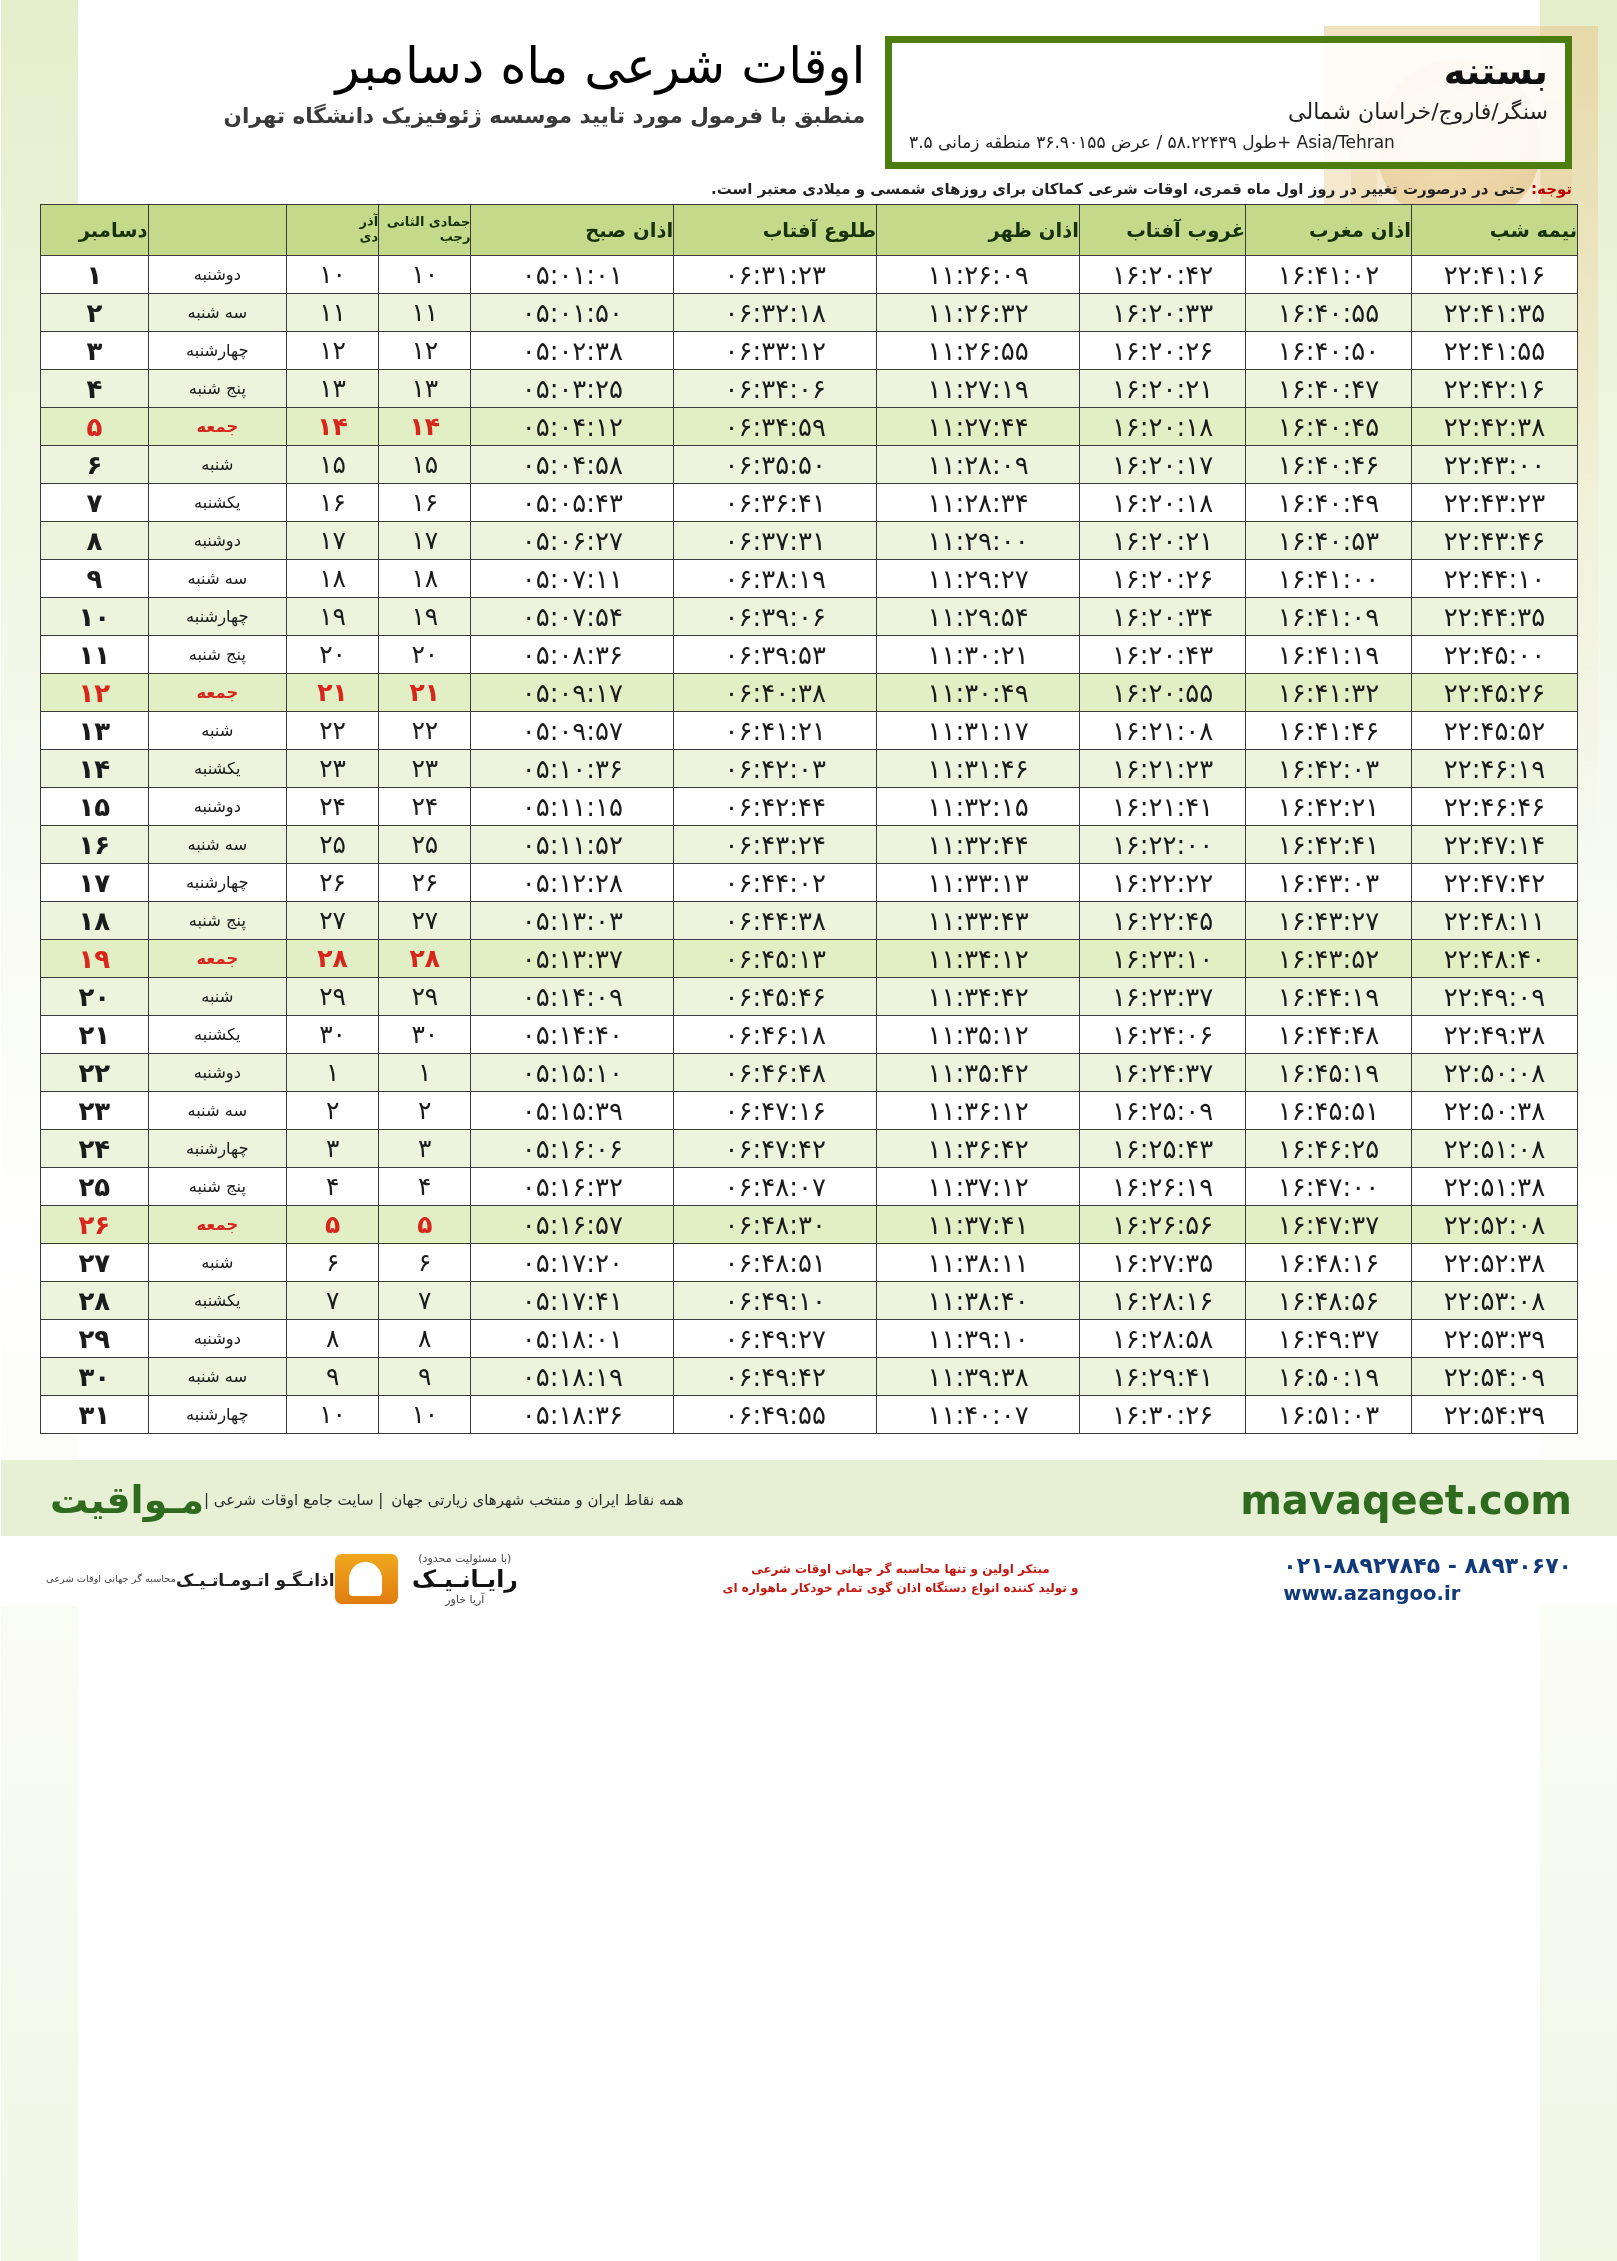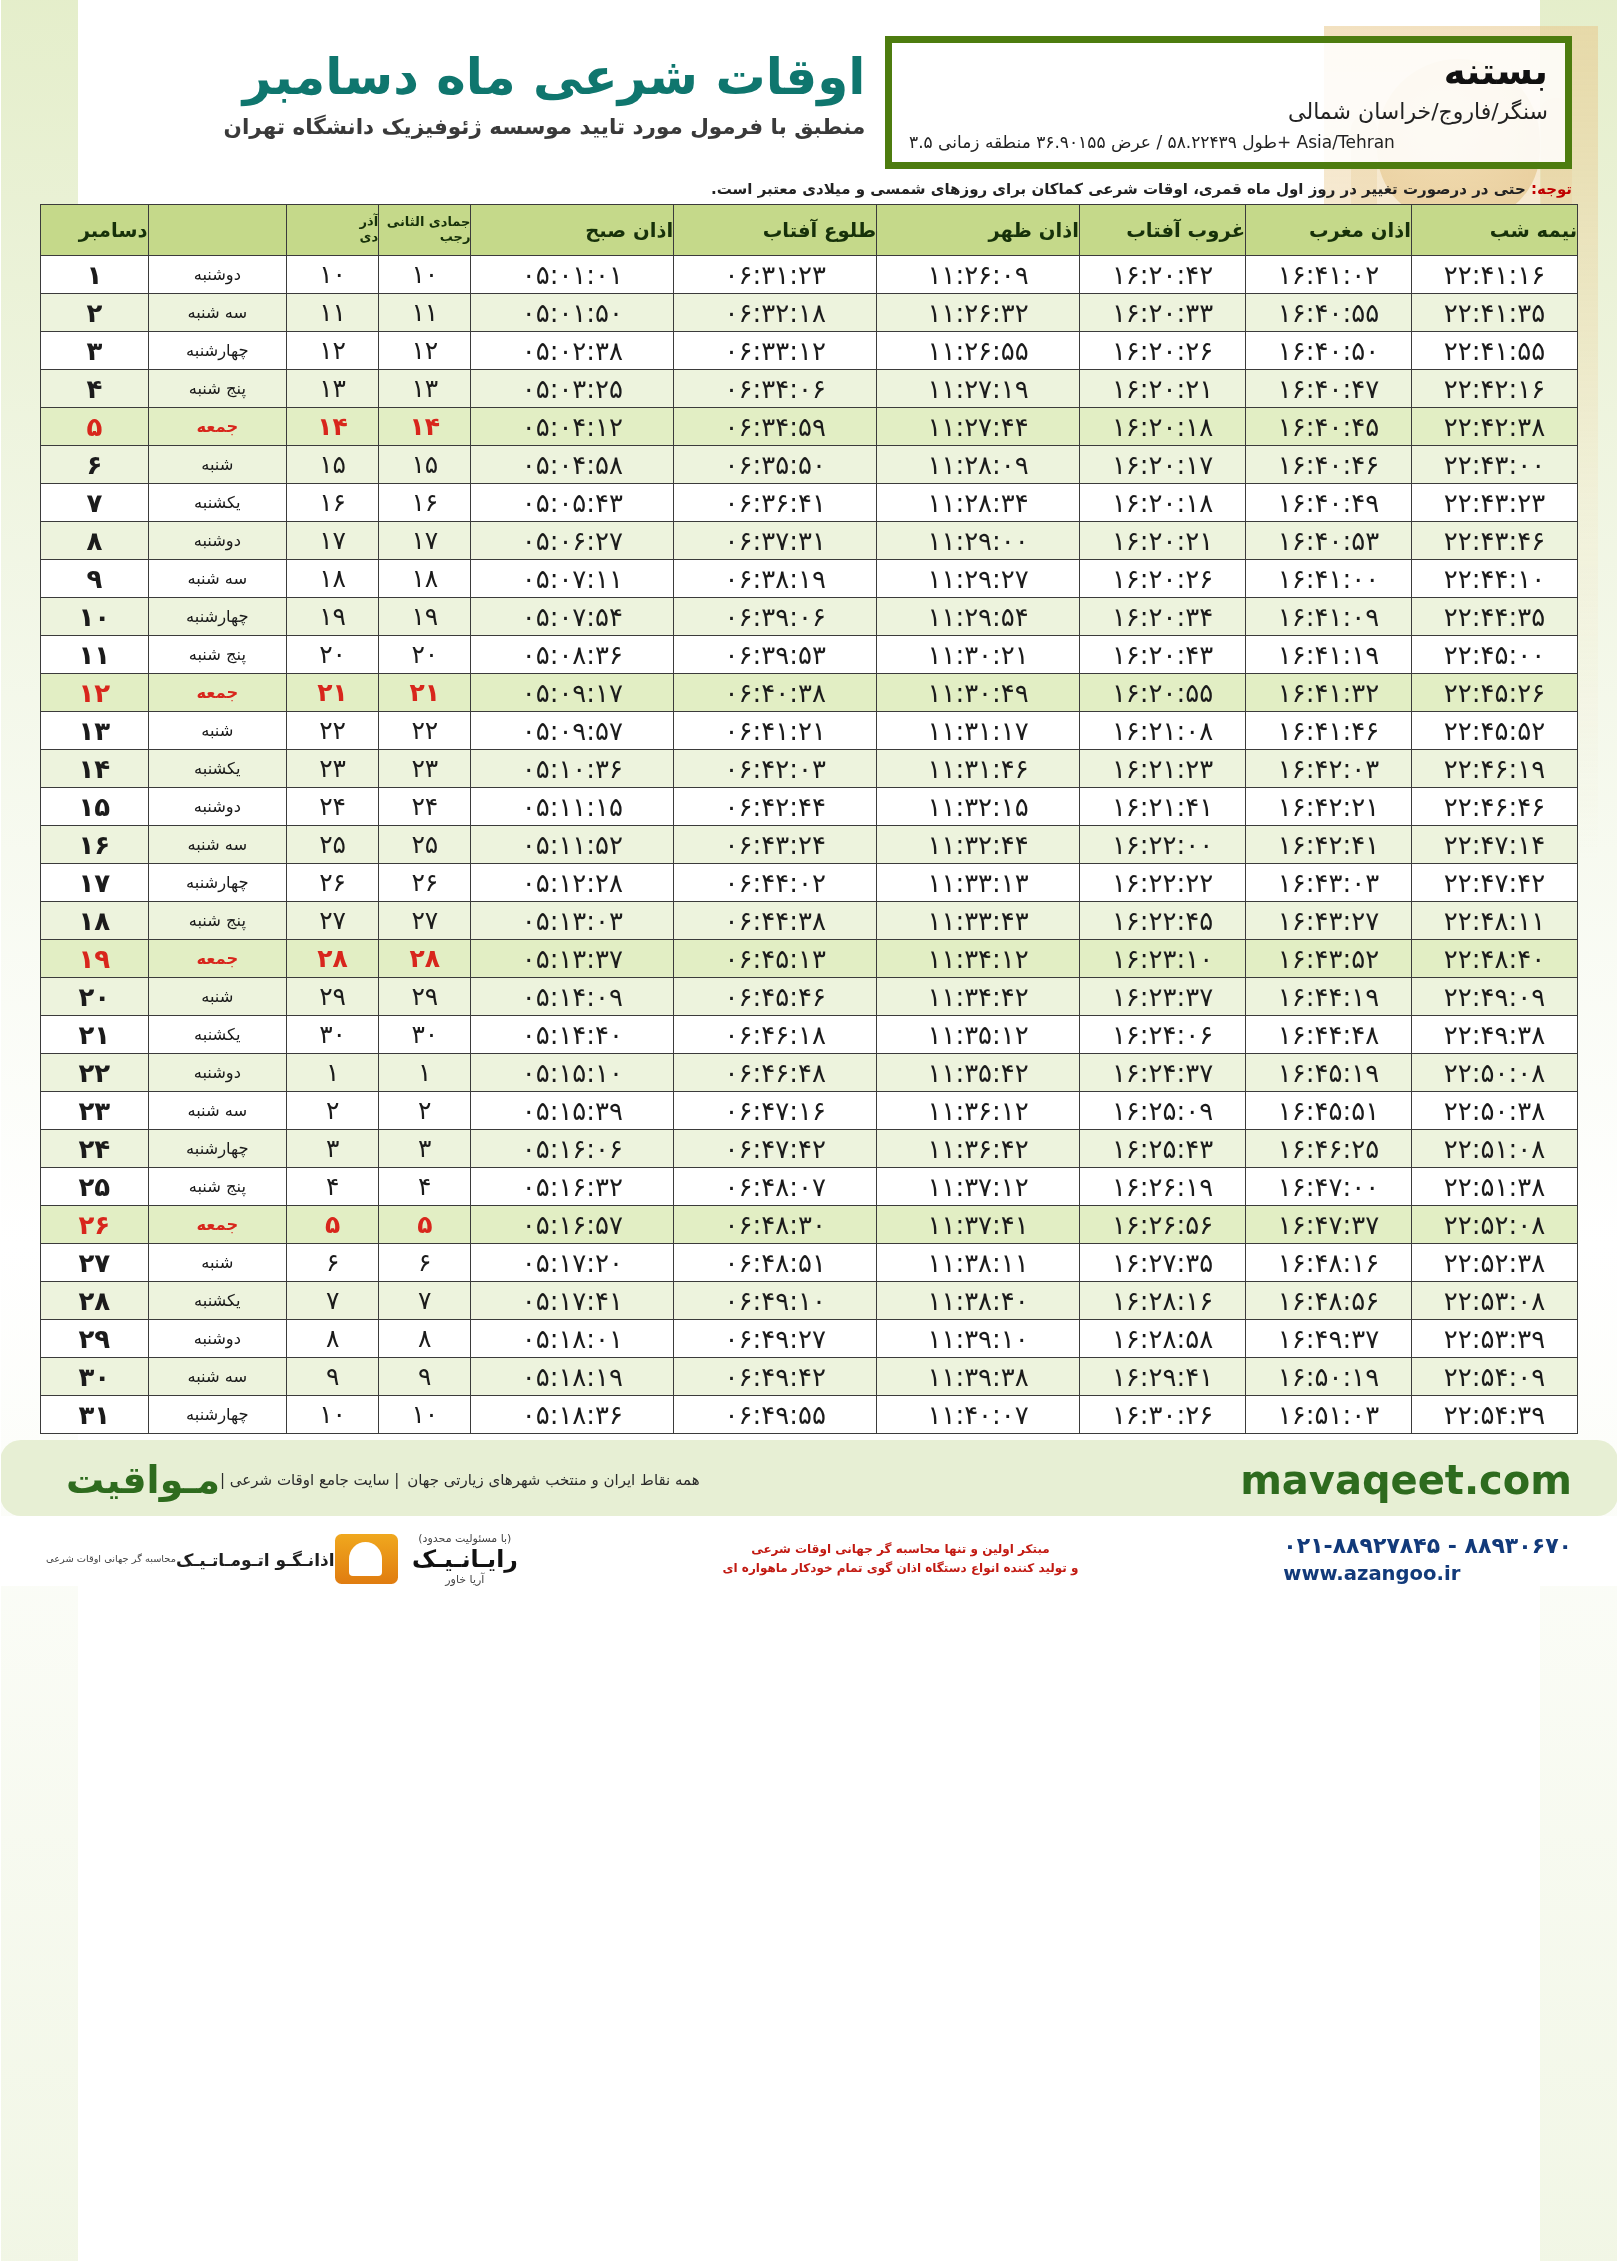--- a/index.html
+++ b/index.html
@@ -45,23 +45,22 @@
   .content{position:relative;z-index:3;}
 
   
   .header{
     display:flex;flex-direction:row-reverse;align-items:flex-start;
     padding:36px 46px 0 46px;
     gap:19.6px;
   }
   .title-block{flex:1;text-align:right;padding-top:3.9px;}
   .main-title{
-    font-size:50px;font-weight:bold;color:#0f766e;letter-spacing:-0.7px;
+    font-size:50px;font-weight:normal;color:#000000;letter-spacing:-0.7px;
     line-height:1.05;
-    margin-top:11px;
   }
   .sub-title{
     font-size:21.5px;font-weight:bold;color:#3a3a3a;margin-top:10.4px;
   }
   .year-line{
     font-size:19.6px;color:#444;margin-top:9px;font-weight:bold;
   }
   .city-box{
     border:7px solid #4d7c0f;
     width:639px;
@@ -114,24 +113,24 @@
   col.c-hijri-q{width:6.0%;}
   col.c-fajr{width:13.2%;}
   col.c-sunrise{width:13.2%;}
   col.c-dhuhr{width:13.2%;}
   col.c-sunset{width:10.8%;}
   col.c-maghrib{width:10.8%;}
   col.c-midnight{width:10.8%;}
 
   
   .footer{
-    margin-top:6px;
+    margin-top:26px;
     background:#e7efd4;
-    padding:17px 46px 13px 66px;
-    display:flex;flex-direction:row-reverse;align-items:center;justify-content:space-between;border-radius:21px;
+    padding:17px 46px 13px 50px;
+    display:flex;flex-direction:row-reverse;align-items:center;justify-content:space-between;
   }
   .brand-fa{font-size:38px;font-weight:bold;color:#2e6b1e;white-space:nowrap;}
   .brand-tag{font-size:15px;color:#2b2b2b;margin-right:7.8px;}
   .brand-site{font-size:40px;font-weight:bold;color:#2e6b1e;font-family:"DejaVu Sans",sans-serif;direction:ltr;}
   .footer2{
     display:flex;flex-direction:row-reverse;align-items:center;justify-content:space-between;
     padding:15.7px 46px 0 46px;background:#fff;
   }
   .logos{display:flex;flex-direction:row-reverse;align-items:center;gap:14.4px;}
   .logo-azangoo{

